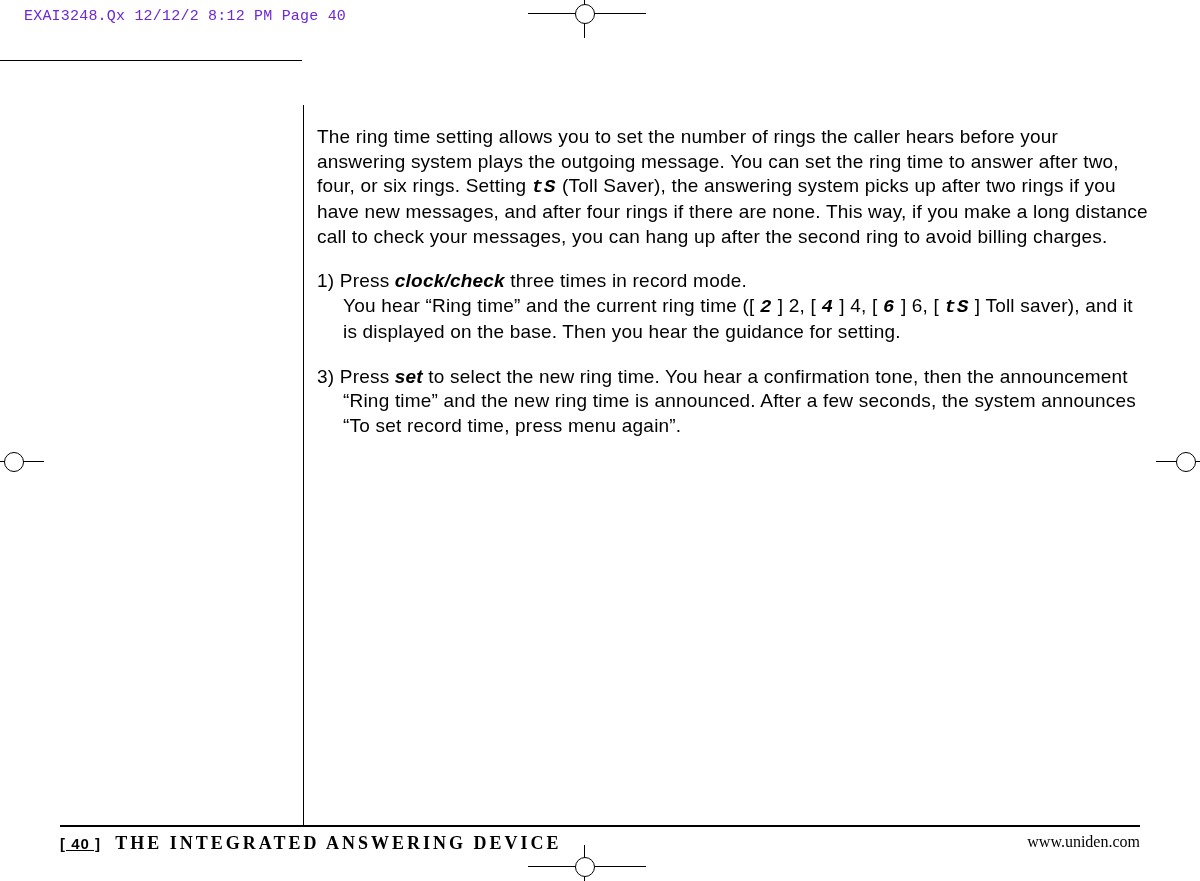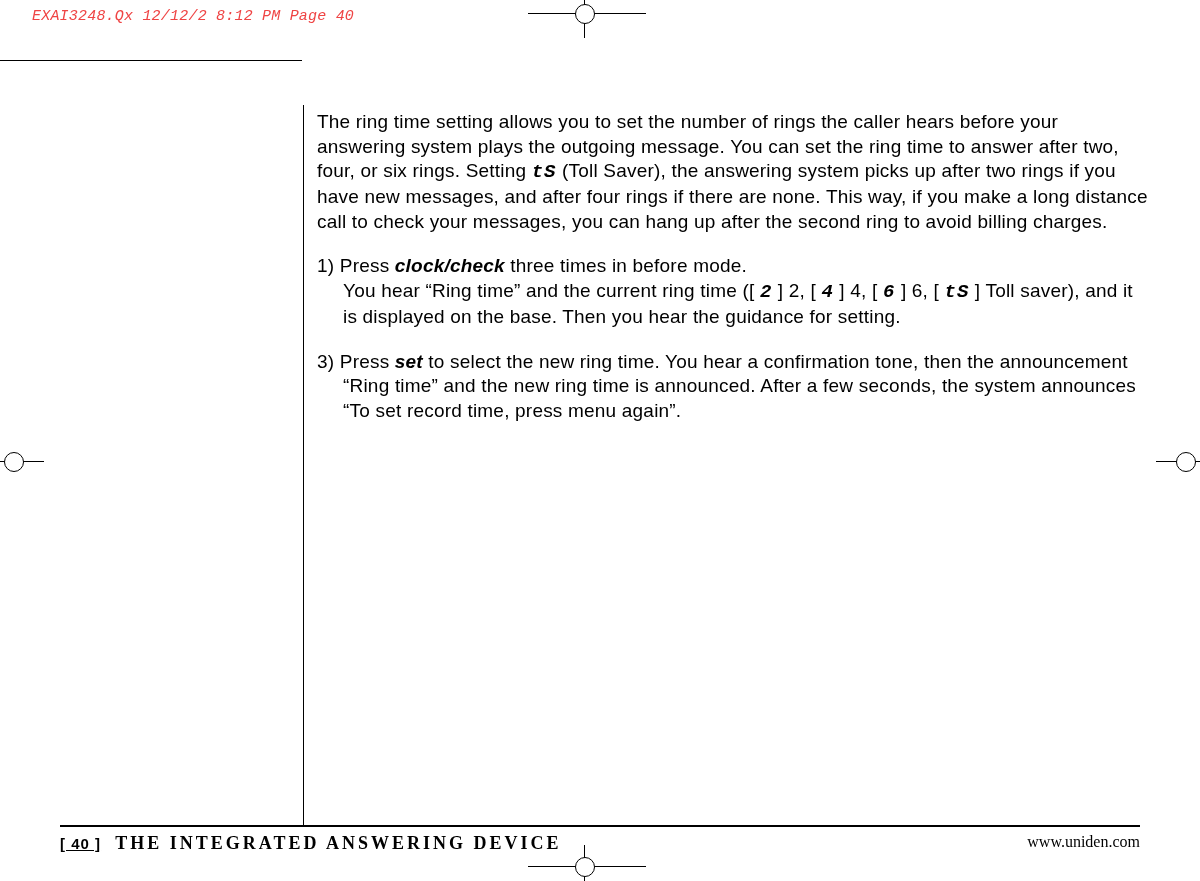--- a/index.html
+++ b/index.html
@@ -39,27 +39,26 @@
   #reg-left  { left: 2px;  top: 450px; }
   #reg-right { right: 2px; top: 450px; }
   #reg-top  .vline, #reg-bot .vline { top: -18px; height: 60px; }
   #reg-left .hline, #reg-right .hline { left: -18px; width: 60px; }
   #reg-top  .hline, #reg-bot .hline { left:-45px; width:118px; }
   #reg-top .vline{top:-10px;height:46px;}
   #reg-bot .vline{top:-10px;height:46px;}
 
   .header-slug {
     position: absolute;
-    left: 32px;
+    left: 24px;
     top: 8px;
     font-family: "Courier New", monospace;
     font-size: 15px;
     letter-spacing: 0.2px;
-    color:#ef4444;
-    font-style:italic;
+    color:#6d28d9;
   }
 
   .crop-line-h {
     position:absolute;
     height:1px;
     background:#000;
   }
   #crop-h-left { left:0; top:60px; width:302px;}
 
   .content-rule {
@@ -79,21 +78,21 @@
     font-size: 19px;
     line-height: 1.30;
     letter-spacing: 0.2px;
   }
   .content h2 {
     margin:0 0 6px 0;
     font-size: 21px;
     font-weight: bold;
     letter-spacing: 0.5px;
   }
-  .content p { margin: 0 0 20px 0; }
+  .content p { margin: 15px 0 20px 0; }
 
   .step { margin: 0 0 20px 0; padding-left: 26px; text-indent: -26px; }
   .step .num { }
   .bi { font-weight: bold; font-style: italic; }
 
   .seg {
     font-family: "Courier New", monospace;
     font-style: italic;
     font-weight: bold;
     letter-spacing: 1px;
@@ -181,21 +180,21 @@
 
 <div class="content-rule"></div>
 
 <div class="content">
 
   <p>
     <span>The ring time setting allows you to set the number of rings the caller hears before your answering system plays the outgoing message. You can set the ring time to answer after two, four, or six rings. Setting </span><span class="seg">tS</span><span> (Toll Saver), the answering system picks up after two rings if you have new messages, and after four rings if there are none. This way, if you make a long distance call to check your messages, you can hang up after the second ring to avoid billing charges.</span>
   </p>
 
   <p class="step">
-    <span class="num">1)</span> <span>Press </span><span class="bi">clock/check</span><span> three times in before mode.</span><br>
+    <span class="num">1)</span> <span>Press </span><span class="bi">clock/check</span><span> three times in record mode.</span><br>
     <span>You hear “Ring time” and the current ring time ([ </span><span class="seg">2</span><span> ] 2, [ </span><span class="seg">4</span><span> ] 4, [ </span><span class="seg">6</span><span> ] 6, [ </span><span class="seg">tS</span><span> ] Toll saver), and it is displayed on the base. Then you hear the guidance for setting.</span>
   </p>
 
 
   <p class="step">
     <span class="num">3)</span> <span>Press </span><span class="bi">set</span><span> to select the new ring time. You hear a confirmation tone, then the announcement “Ring time” and the new ring time is announced. After a few seconds, the system announces “To set record time, press menu again”.</span>
   </p>
 </div>
 
 <div class="footer">

